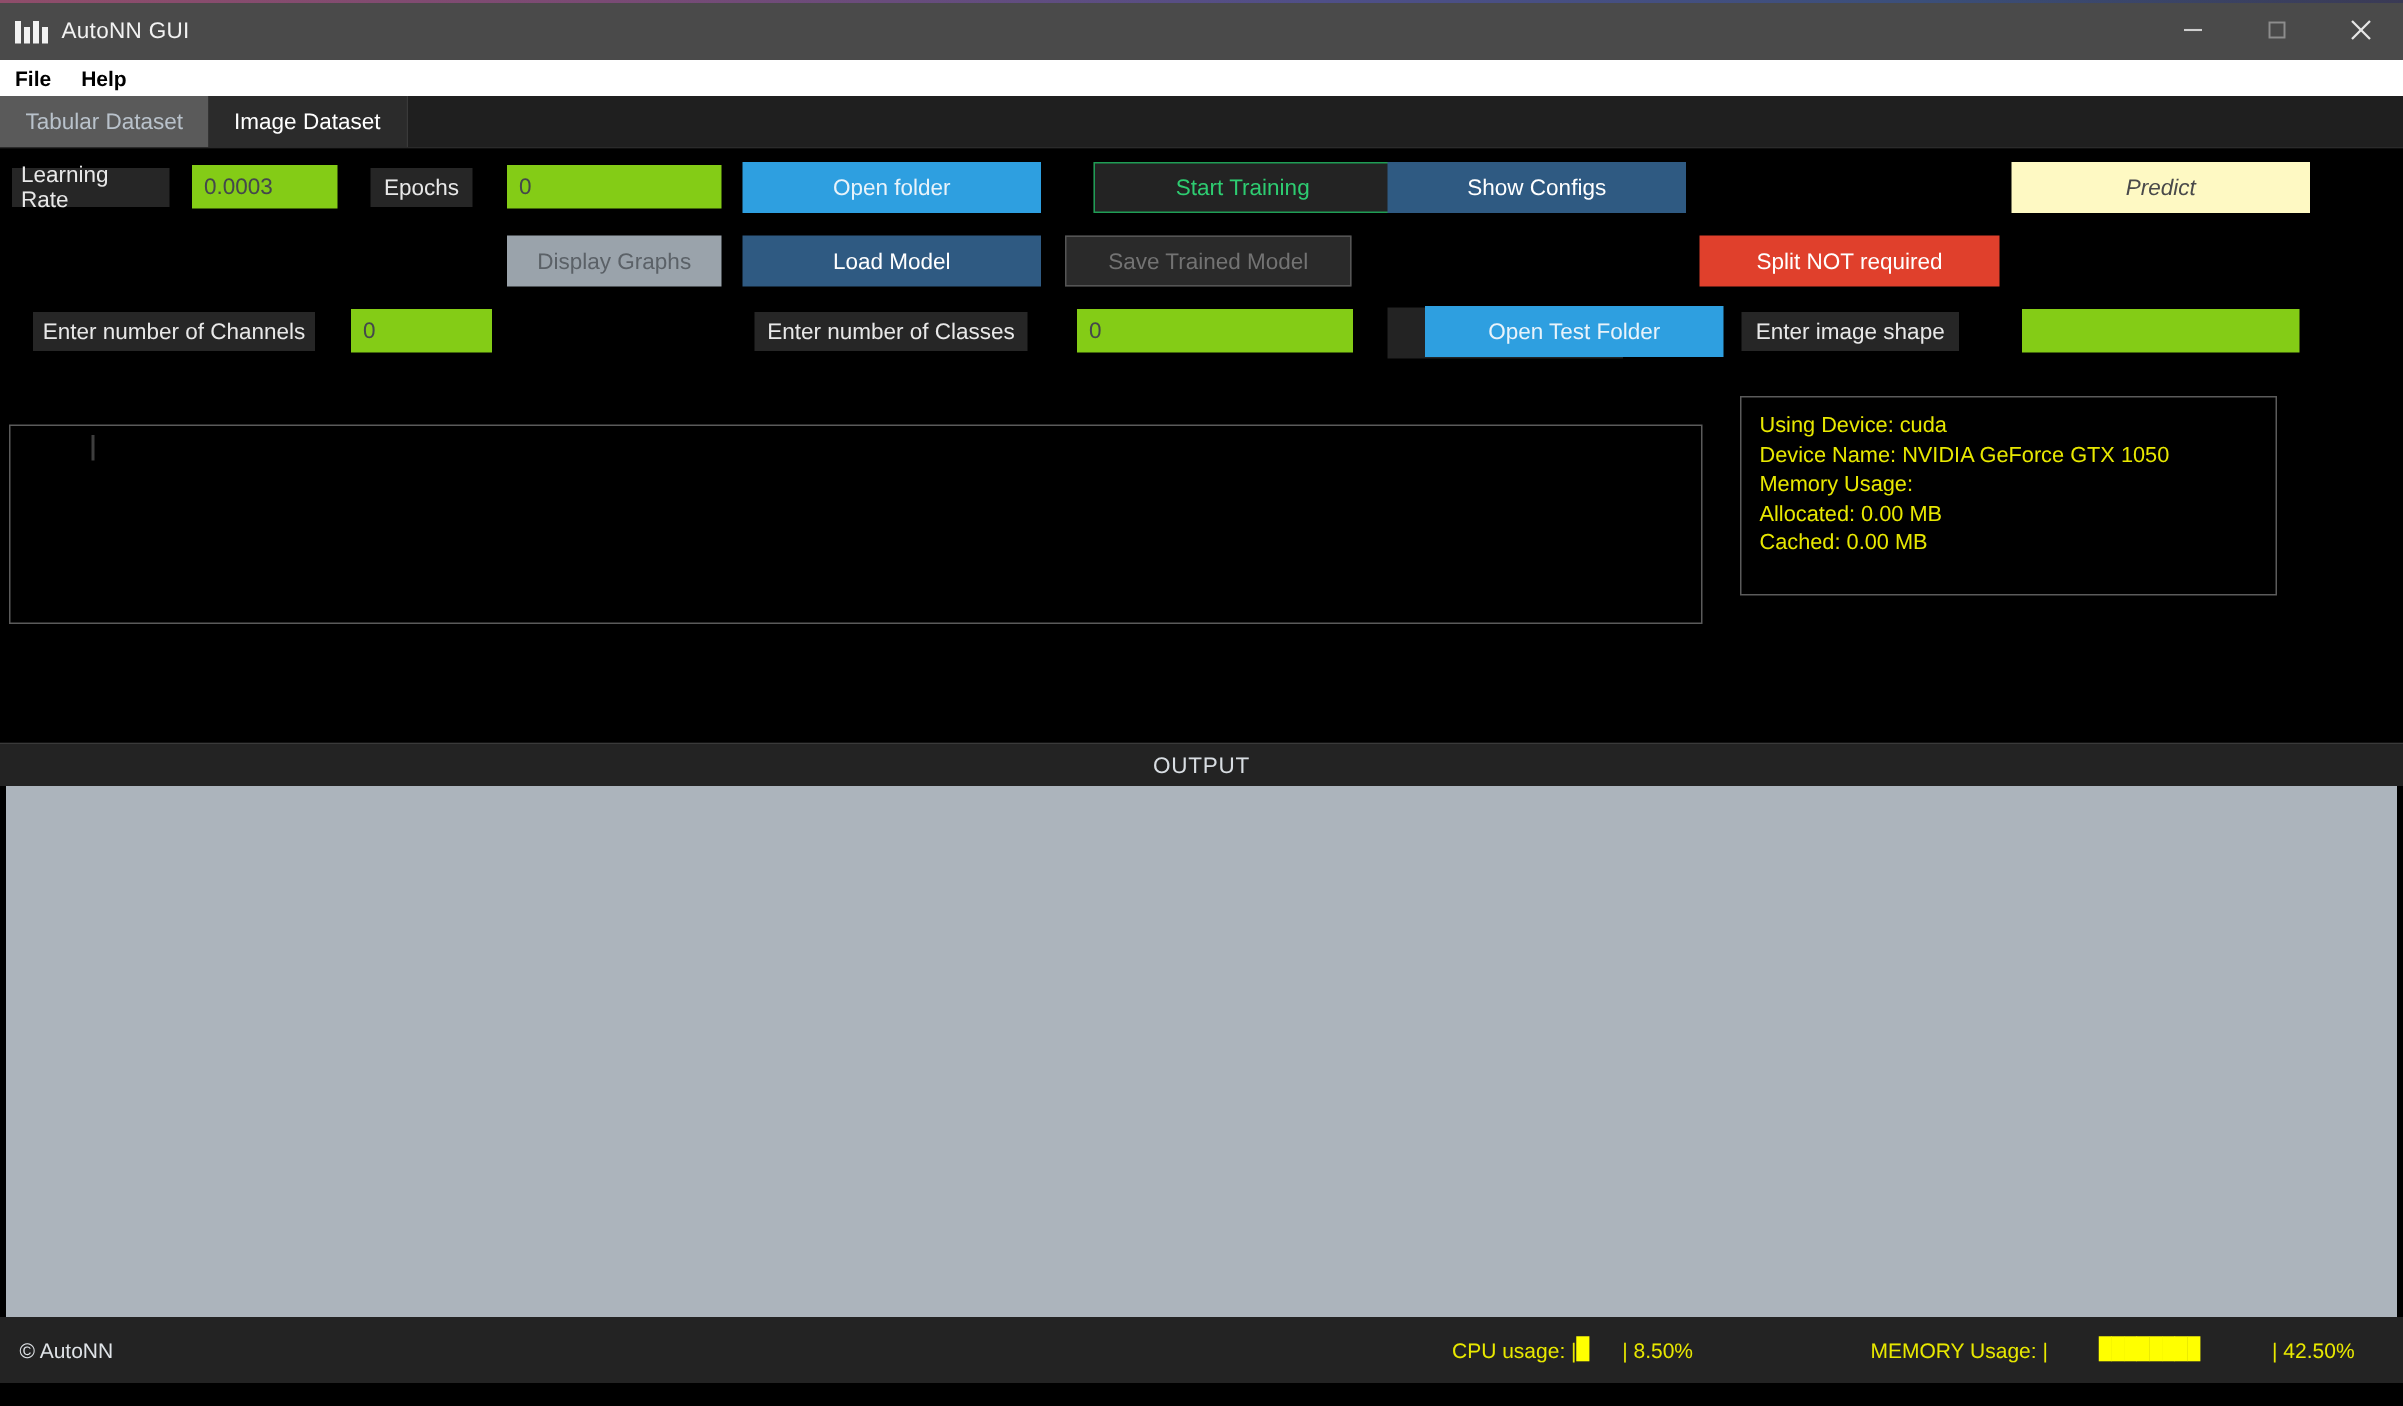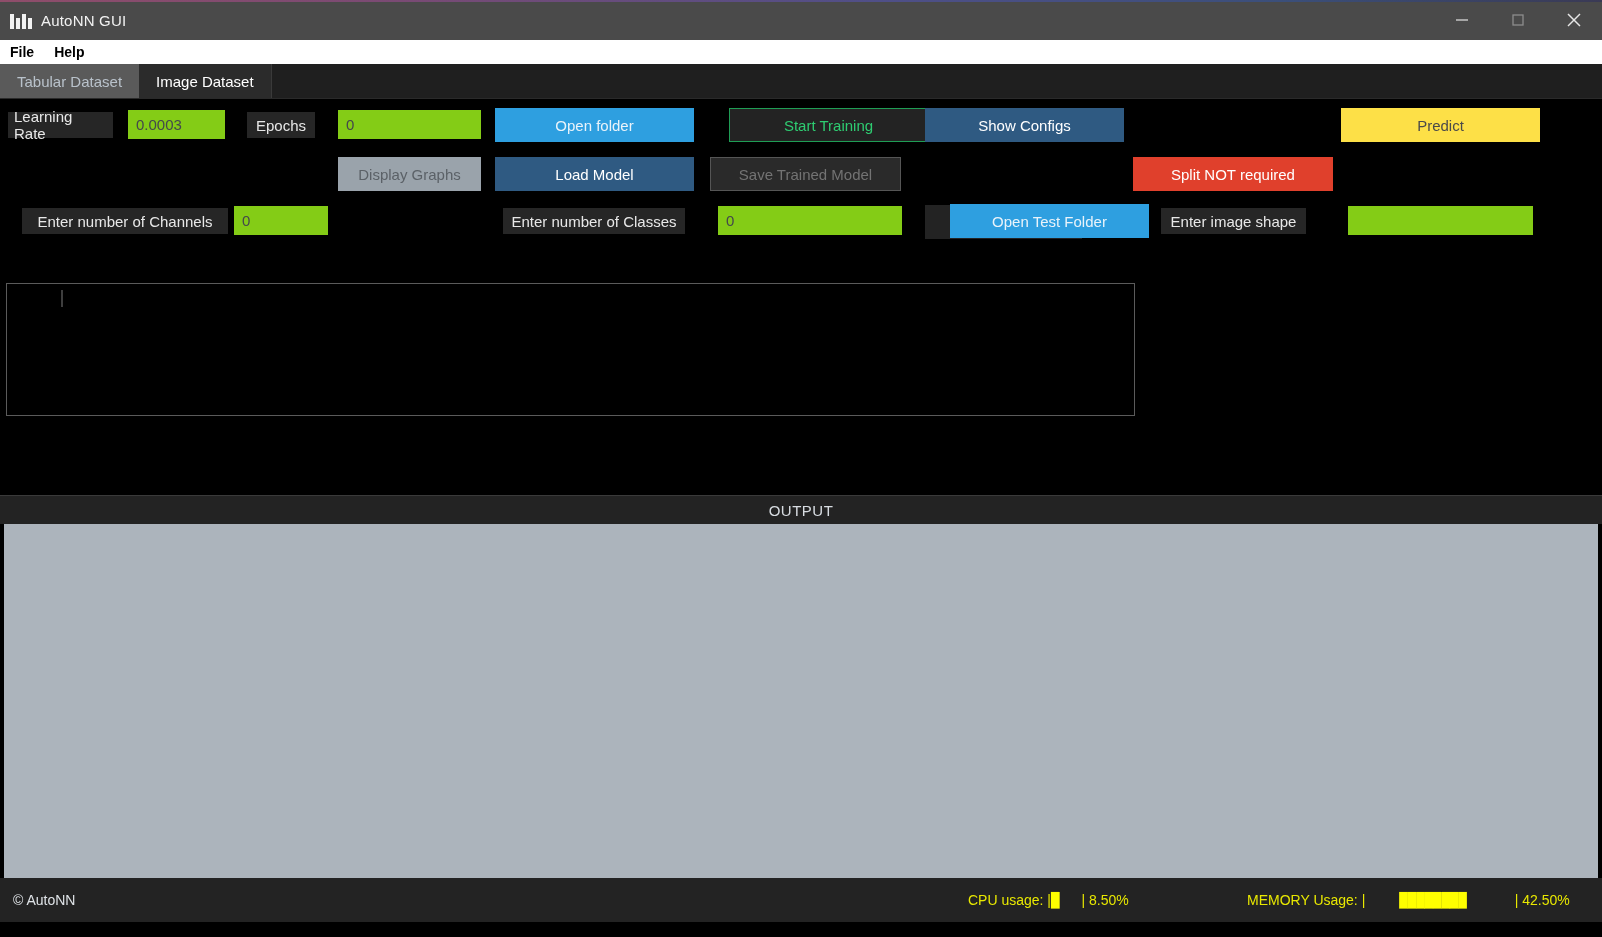--- a/index.html
+++ b/index.html
@@ -83,21 +83,21 @@
   }
   .btn {
     display:flex; align-items:center; justify-content:center;
     font-size:15px; height:34px; border:none;
     font-family:"Liberation Sans", sans-serif;
   }
   .btn-blue   { background:#2e9fe0; color:#e9f3fa; }
   .btn-steel  { background:#2f5a82; color:#ffffff; }
   .btn-outline-green { background:#232323; color:#2ecc71; border:1px solid #1f9d55;margin-left:19px; }
   .btn-disabled-dark { background:#2a2a2a; color:#737373; border:1px solid #555; }
-  .btn-disabled-gray { background:#fde047; color:#4a4a4a; }
+  .btn-disabled-gray { background:#fef9c3; color:#4a4a4a;font-style:italic; }
   .btn-gray-disabled2 { background:#9aa3ab; color:#5b6167; }
   .btn-split-req  { background:#232323; color:#e0402c; }
   .btn-split-not  { background:#e0402c; color:#ffffff; }
 
   .combo {
     background:#b4bcc4; color:#3c4146;
     font-size:15px; height:32px;
     display:flex; align-items:center;
     padding-left:8px; position:relative;
   }
@@ -208,33 +208,40 @@
   <div class="ctl btn btn-outline-green" style="left:710px; top:9px; width:199px;">Start Training</div>
   <div class="ctl btn btn-steel" style="left:925px; top:9px; width:199px;">Show Configs</div>
   <div class="ctl btn btn-disabled-gray" style="left:1341px; top:9px; width:199px;">Predict</div>
 
   <div class="ctl btn btn-gray-disabled2" style="left:338px; top:58px; width:143px;">Display Graphs</div>
   <div class="ctl btn btn-steel" style="left:495px; top:58px; width:199px;">Load Model</div>
   <div class="ctl btn btn-disabled-dark" style="left:710px; top:58px; width:191px;">Save Trained Model</div>
   <div class="ctl btn btn-split-req" style="left:925px; top:58px; width:157px;margin-top:48px;">Split required</div>
   <div class="ctl btn btn-split-not" style="left:1133px; top:58px; width:200px;">Split NOT required</div>
 
-  <div class="ctl lbl" style="left:22px; top:109px; width:206px;">Enter number of Channels</div>
+  <div class="ctl lbl" style="left:22px; top:109px; width:188px;">Enter number of Channels</div>
   <div class="ctl txtinput" style="left:234px; top:107px; width:94px;">0</div>
   <div class="ctl lbl" style="left:503px; top:109px; width:182px;">Enter number of Classes</div>
   <div class="ctl txtinput" style="left:718px; top:107px; width:184px;">0</div>
   <div class="ctl btn btn-blue" style="left:950px; top:105px; width:199px;">Open Test Folder</div>
   <div class="ctl lbl" style="left:1161px; top:109px; width:145px;">Enter image shape</div>
   <div class="ctl txtinput" style="left:1348px; top:107px; width:185px;"></div>
 </div>
 
 <div class="panels">
   <div class="logpanel">
     <div class="logcaret"></div>
   </div>
+  <div class="devpanel">
+    <div class="devline">Using Device: cuda</div>
+    <div class="devline">Device Name: NVIDIA GeForce GTX 1050</div>
+    <div class="devline">Memory Usage:</div>
+    <div class="devline">Allocated: 0.00 MB</div>
+    <div class="devline">Cached: 0.00 MB</div>
+  </div>
 </div>
 
 <div class="output-header">OUTPUT</div>
 <div class="output-area"></div>
 
 <div class="statusbar">
   <div class="copyright">© AutoNN</div>
 
   <div class="usage-group cpu">
     <span>CPU usage: |</span>

